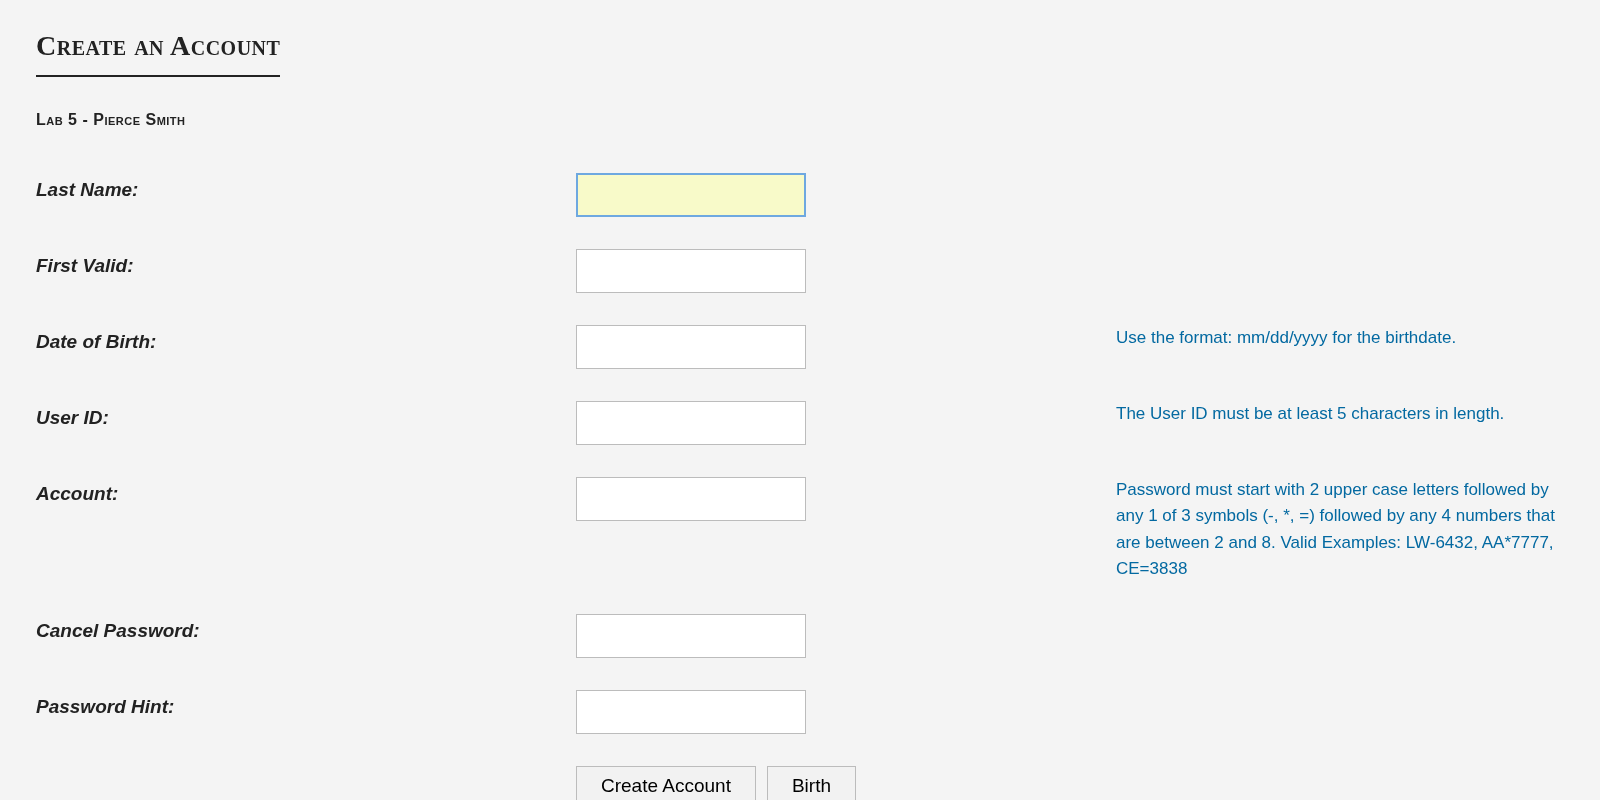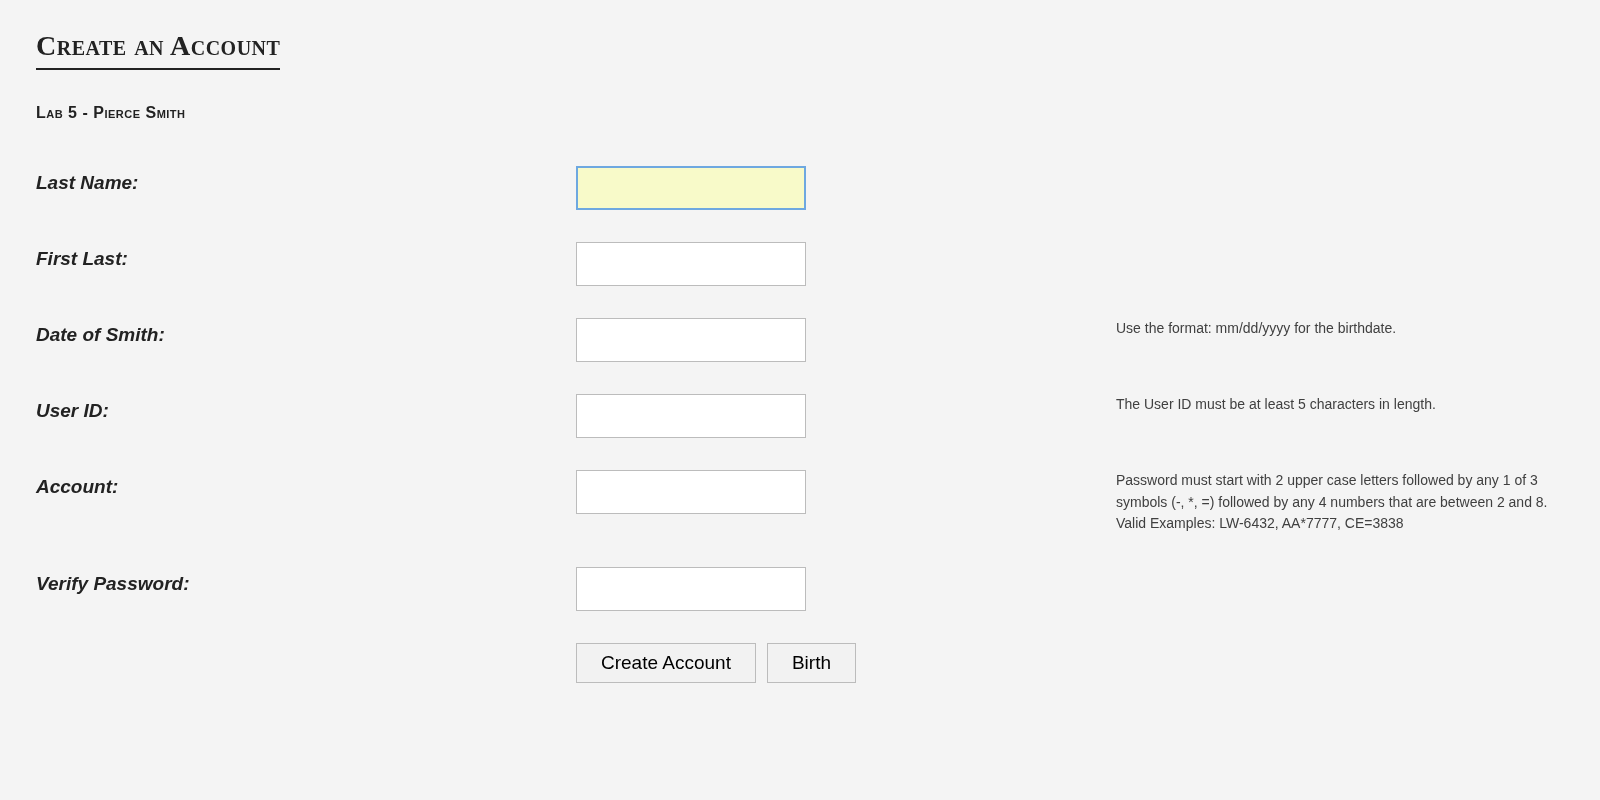--- a/index.html
+++ b/index.html
@@ -12,21 +12,21 @@
       font-family: Verdana, Geneva, sans-serif;
       font-size: 18px;
       color: #222;
     }
     h1.page-title {
       font-family: Georgia, 'Times New Roman', serif;
       font-variant: small-caps;
       font-weight: bold;
       font-size: 28px;
       margin: 0 0 34px 0;
-      padding-bottom: 6px;
+      padding-bottom: 13px;
       border-bottom: 2px solid #222;
       display: inline-block;
       letter-spacing: 0.5px;
     }
     h2.sub-title {
       font-family: Verdana, Geneva, sans-serif;
       font-variant: small-caps;
       font-weight: bold;
       font-size: 16px;
       margin: 0 0 44px 0;
@@ -44,22 +44,22 @@
       width: 540px;
       font-weight: bold;
       font-size: 19px;
       padding-top: 6px !important;
       font-style: italic;
     }
     td.input-cell {
       width: 540px;
     }
     td.hint-cell {
-      font-size: 14px;
-      color: #404040;
+      font-size: 17px;
+      color: #0369a1;
       line-height: 1.55;
       padding-left: 10px;
     }
     input[type="text"],
     input[type="password"] {
       width: 230px;
       height: 44px;
       font-size: 16px;
       padding: 4px 8px;
       border: 1px solid #bcbcbc;
@@ -95,51 +95,58 @@
 <table class="form-table">
   <tbody>
       <tr>
     <td class="label-cell">Last Name:</td>
     <td class="input-cell">
       <input type="text" class="focused" style="">
     </td>
     <td class="hint-cell"></td>
   </tr>
   <tr>
-    <td class="label-cell">First Last:</td>
+    <td class="label-cell">First Valid:</td>
     <td class="input-cell">
       <input type="text" style="">
     </td>
     <td class="hint-cell"></td>
   </tr>
   <tr>
-    <td class="label-cell">Date of Smith:</td>
+    <td class="label-cell">Date of Birth:</td>
     <td class="input-cell">
       <input type="text" style="">
     </td>
     <td class="hint-cell">Use the format: mm/dd/yyyy for the birthdate.</td>
   </tr>
   <tr>
     <td class="label-cell">User ID:</td>
     <td class="input-cell">
       <input type="text" style="">
     </td>
     <td class="hint-cell">The User ID must be at least 5 characters in length.</td>
   </tr>
   <tr>
     <td class="label-cell">Account:</td>
     <td class="input-cell">
       <input type="password" style="">
     </td>
     <td class="hint-cell">Password must start with 2 upper case letters followed by any 1 of 3 symbols (-, *, =) followed by any 4 numbers that are between 2 and 8. Valid Examples: LW-6432, AA*7777, CE=3838</td>
   </tr>
   <tr>
-    <td class="label-cell">Verify Password:</td>
+    <td class="label-cell">Cancel Password:</td>
     <td class="input-cell">
       <input type="password" style="">
+    </td>
+    <td class="hint-cell"></td>
+  </tr>
+  <tr>
+    <td class="label-cell">Password Hint:</td>
+    <td class="input-cell">
+      <input type="text" style="">
     </td>
     <td class="hint-cell"></td>
   </tr>
   <tr>
     <td class="label-cell"></td>
     <td class="input-cell button-row" colspan="2">
       <button type="button">Create Account</button>
       <button type="button">Birth</button>
     </td>
   </tr>

